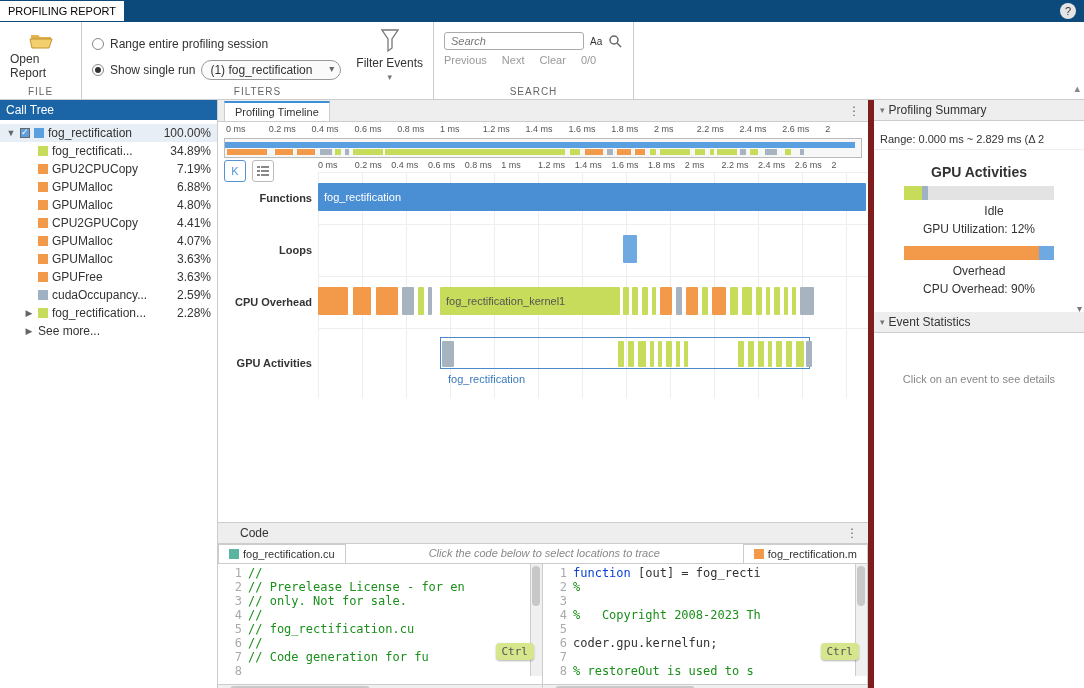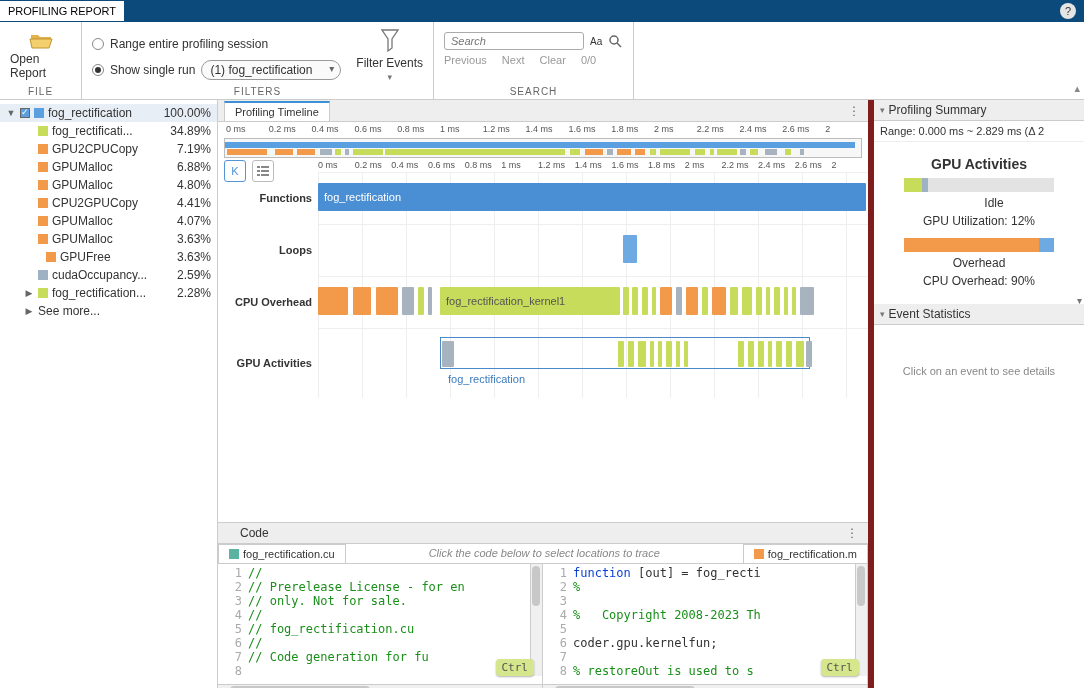--- a/index.html
+++ b/index.html
@@ -84,29 +84,29 @@
   .code-pane { flex: 1; border-right: 1px solid #ccc; position: relative; overflow: hidden; }
   .code-lines { font-family: Menlo, Consolas, monospace; font-size: 12px; padding: 2px 0; height: 120px; overflow: hidden; }
   .code-line { display: flex; }
   .code-line .ln { width: 30px; text-align: right; color: #aaa; padding-right: 6px; }
   .code-line .c { color: #1a8f1a; white-space: pre; }
   .code-line .k { color: #0a3fd6; white-space: pre; }
   .code-line .n { white-space: pre; }
   .scroll-h { height: 12px; background: #f0f0f0; border-top: 1px solid #ccc; position: relative; }
   .scroll-h .thumb { position: absolute; top: 1px; height: 8px; background: #c8c8c8; border-radius: 4px; }
   .scroll-h .arr { position: absolute; top: 0; font-size: 9px; color: #777; }
-  .ctrl-badge { position: absolute; bottom: 12px; right: 8px; background: #d5e68c; border-radius: 4px; padding: 2px 6px; font-family: monospace; font-size: 11px; color: #555; box-shadow: 0 1px 2px rgba(0,0,0,0.3); }
+  .ctrl-badge { position: absolute; bottom: 28px; right: 8px; background: #d5e68c; border-radius: 4px; padding: 2px 6px; font-family: monospace; font-size: 11px; color: #555; box-shadow: 0 1px 2px rgba(0,0,0,0.3); }
   .vscroll { position: absolute; right: 0; top: 0; bottom: 12px; width: 12px; background: #f0f0f0; border-left: 1px solid #ccc; }
   .vscroll .vthumb { position: absolute; left: 1px; width: 8px; background: #c8c8c8; border-radius: 4px; }
 
   
   .right-panel { width: 210px; display: flex; flex-direction: column; }
   .rp-header { background: #eee; border-bottom: 1px solid #ccc; padding: 3px 6px; font-size: 12px; display: flex; align-items: center; gap: 4px; }
   .rp-body { padding: 6px; font-size: 12px; text-align: center; }
-  .small-range { font-size: 11px; padding: 4px 2px 4px 6px; border-bottom: 1px solid #eee; white-space: nowrap; overflow: hidden; }
+  .small-range { font-size: 11px; padding: 12px 2px 4px 6px; border-bottom: 1px solid #eee; white-space: nowrap; overflow: hidden; }
   .hbar { height: 14px; width: 150px; background: #e3e3e3; margin: 4px auto; position: relative; }
   .hbar .seg { position: absolute; top: 0; bottom: 0; }
   .rp-title { font-weight: bold; margin: 8px 0 6px; font-size: 14px; }
   .rp-metric { margin: 4px 0 10px; }
   .event-hint { color: #888; padding: 40px 10px; text-align: center; font-size: 11px; }
   .rt-collapse { position: absolute; right: 2px; color: #777; font-size: 10px; cursor: pointer; }
 
   .chev { font-size: 9px; color: #777; }
 </style>
 </head>
@@ -184,20 +184,21 @@
       </div>
     </div>
     <div class="ribbon-label">SEARCH</div>
   </div>
   <span class="collapse-arrow">▴</span>
 </div>
 
 <div class="main">
 
   <div class="left-panel">
+    <div class="panel-header">Call Tree</div>
     <div class="tree" id="tree">
         <div class="tree-row sel" style="padding-left: 6px;">
           <span class="twisty">▼</span>
           <span class="chk"></span>
           <span class="swatch" style="background:#5aa0e0"></span>
           <span>fog_rectification</span>
           <span class="pct">100.00%</span>
         </div>
         <div class="tree-row" style="padding-left: 24px;">
           <span class="twisty"></span>
@@ -234,21 +235,21 @@
           <span class="swatch" style="background:#f39a4a"></span>
           <span>GPUMalloc</span>
           <span class="pct">4.07%</span>
         </div>
         <div class="tree-row" style="padding-left: 24px;">
           <span class="twisty"></span>
           <span class="swatch" style="background:#f39a4a"></span>
           <span>GPUMalloc</span>
           <span class="pct">3.63%</span>
         </div>
-        <div class="tree-row" style="padding-left: 32px;">
+        <div class="tree-row" style="padding-left: 24px;">
           <span class="twisty"></span>
           <span class="swatch" style="background:#f39a4a"></span>
           <span>GPUFree</span>
           <span class="pct">3.63%</span>
         </div>
         <div class="tree-row" style="padding-left: 24px;">
           <span class="twisty"></span>
           <span class="swatch" style="background:#9fb2c4"></span>
           <span>cudaOccupancy...</span>
           <span class="pct">2.59%</span>

